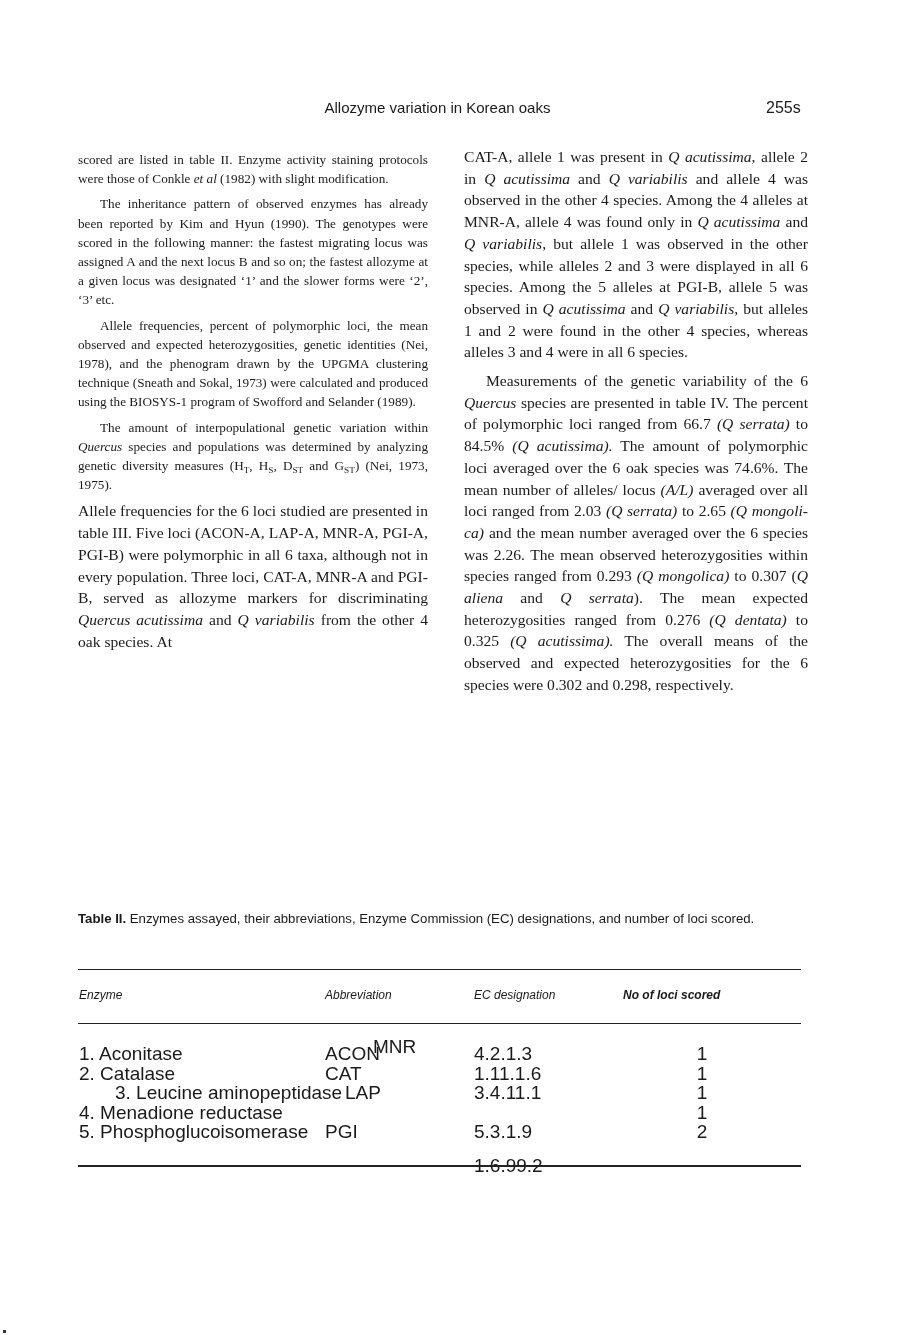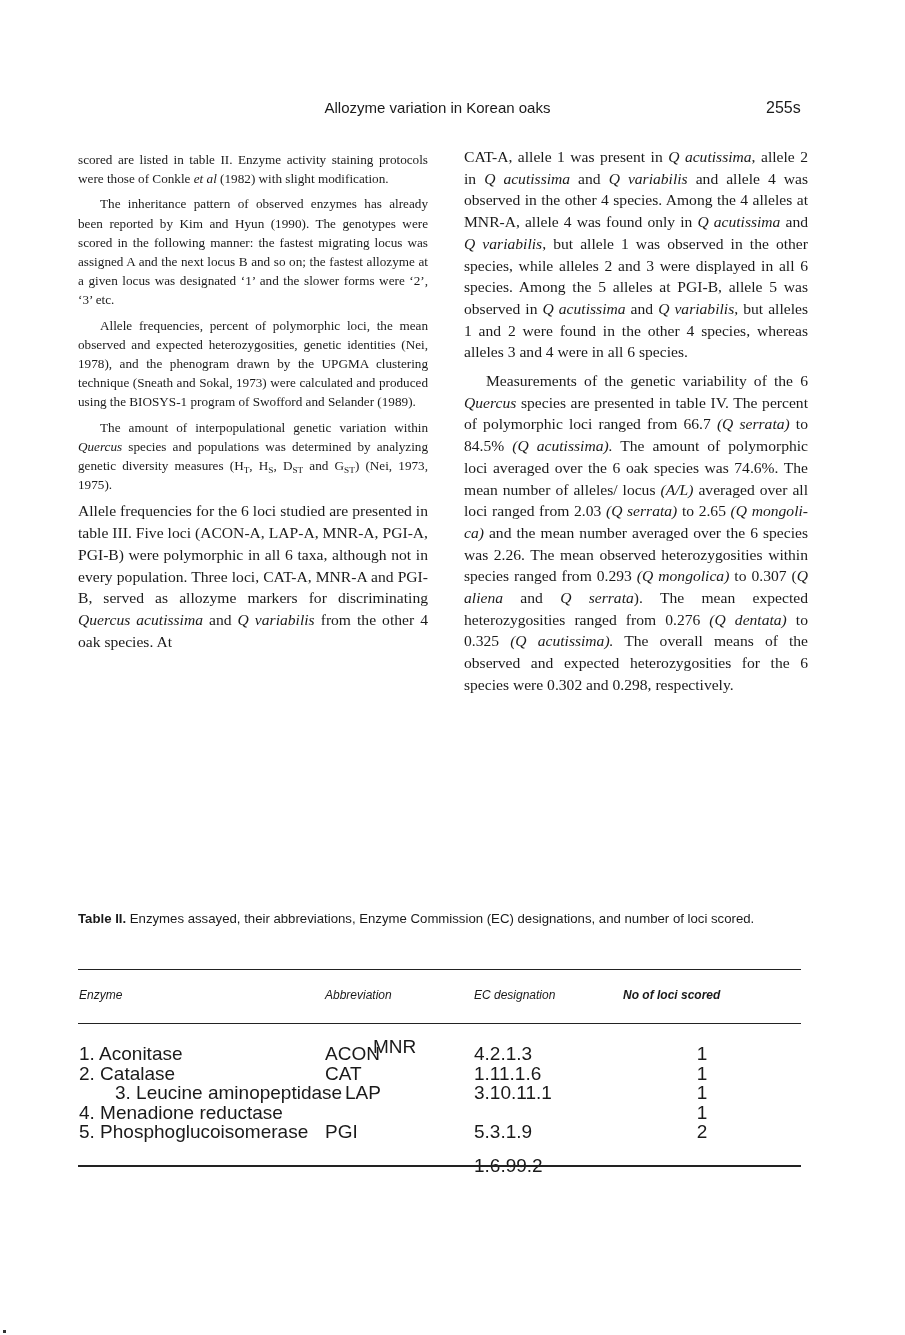--- a/index.html
+++ b/index.html
@@ -72,21 +72,21 @@
     </div>
     <div>
       <div class="abs td c1" style="top: 1062.5px;">2. Catalase</div>
       <div class="abs td c2" style="top: 1062.5px;">CAT</div>
       <div class="abs td c3" style="top: 1062.5px;">1.11.1.6</div>
       <div class="abs td c4v" style="top: 1062.5px;">1</div>
     </div>
     <div>
       <div class="abs td c1" style="top: 1082px; margin-left: 36px;">3. Leucine aminopeptidase</div>
       <div class="abs td c2" style="top: 1082px; margin-left: 20px;">LAP</div>
-      <div class="abs td c3" style="top: 1082px;">3.10.11.1</div>
+      <div class="abs td c3" style="top: 1082px;">3.4.11.1</div>
       <div class="abs td c4v" style="top: 1082px;">1</div>
     </div>
     <div>
       <div class="abs td c1" style="top: 1101.5px;">4. Menadione reductase</div>
       <div class="abs td c2" style="top: 1036px; margin-left: 48px;">MNR</div>
       <div class="abs td c3" style="top: 1155px;">1.6.99.2</div>
       <div class="abs td c4v" style="top: 1101.5px;">1</div>
     </div>
     <div>
       <div class="abs td c1" style="top: 1121px;">5. Phosphoglucoisomerase</div>

